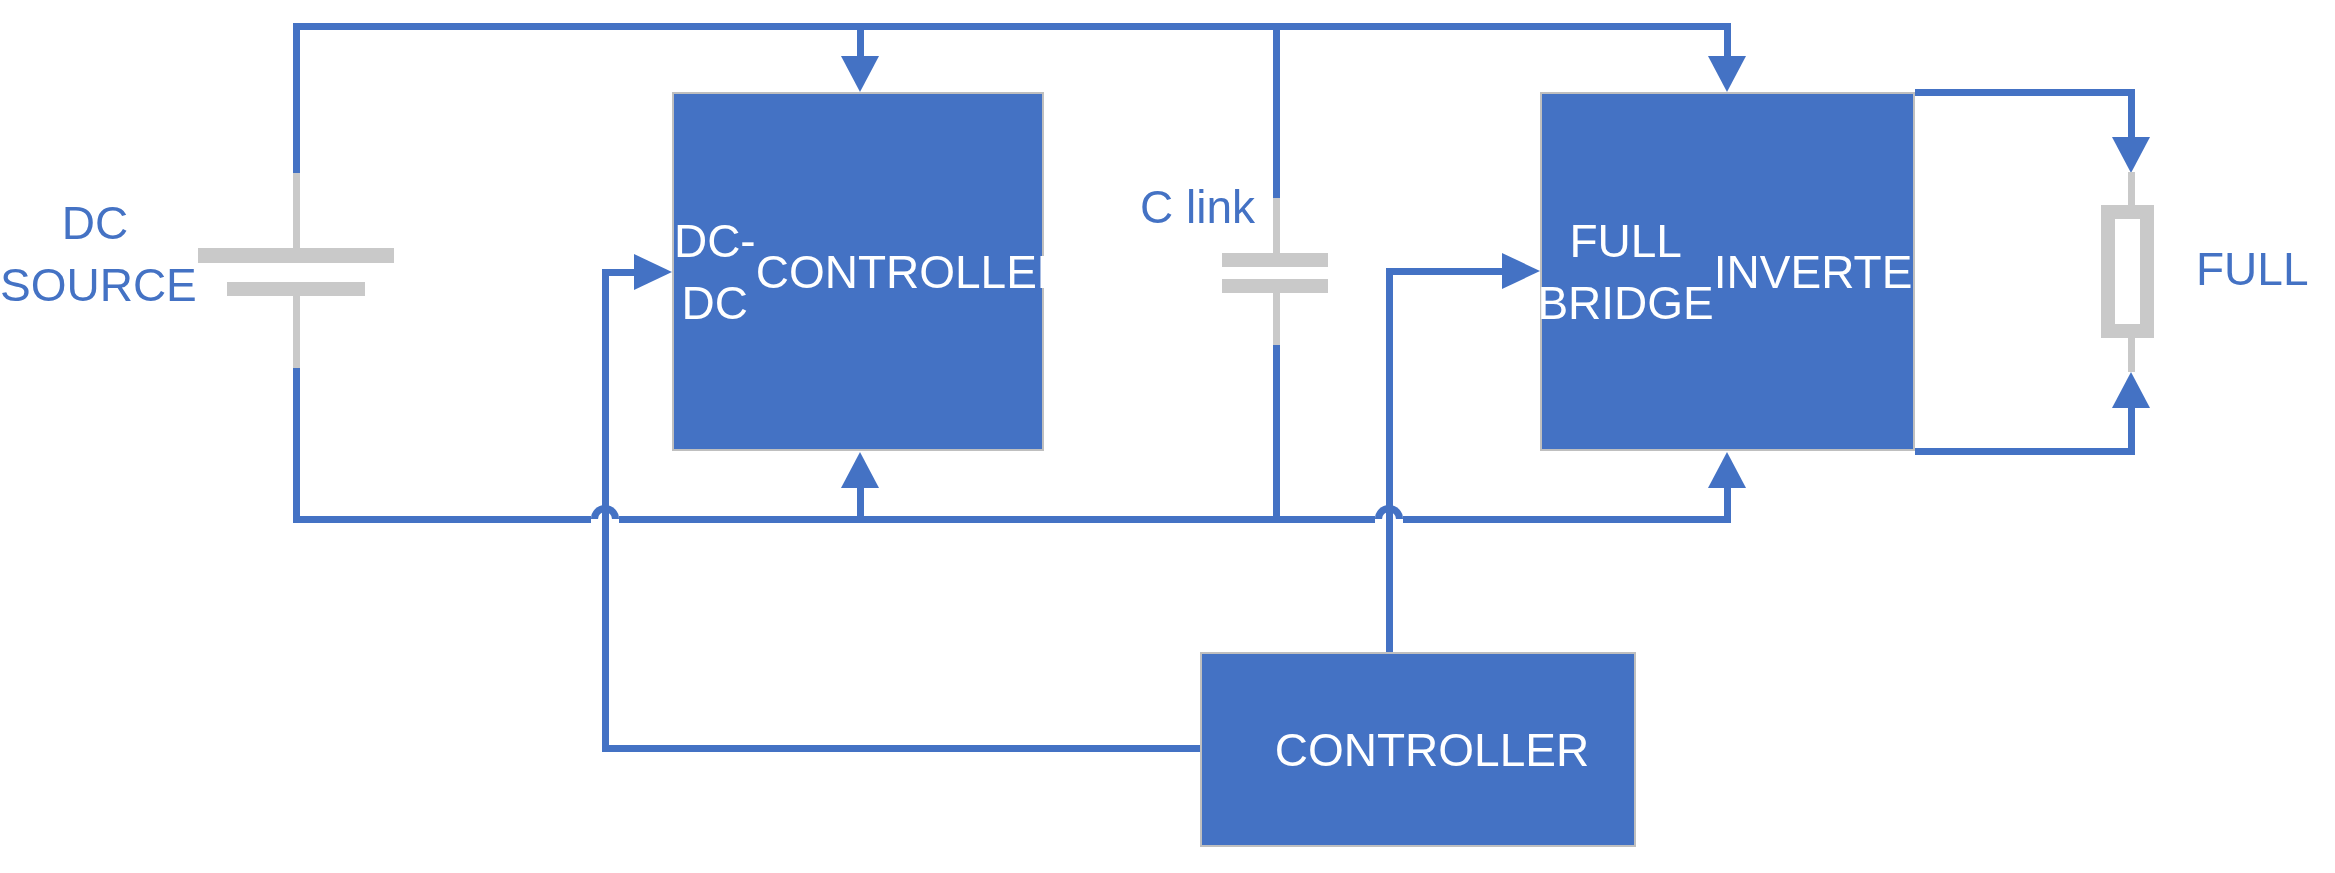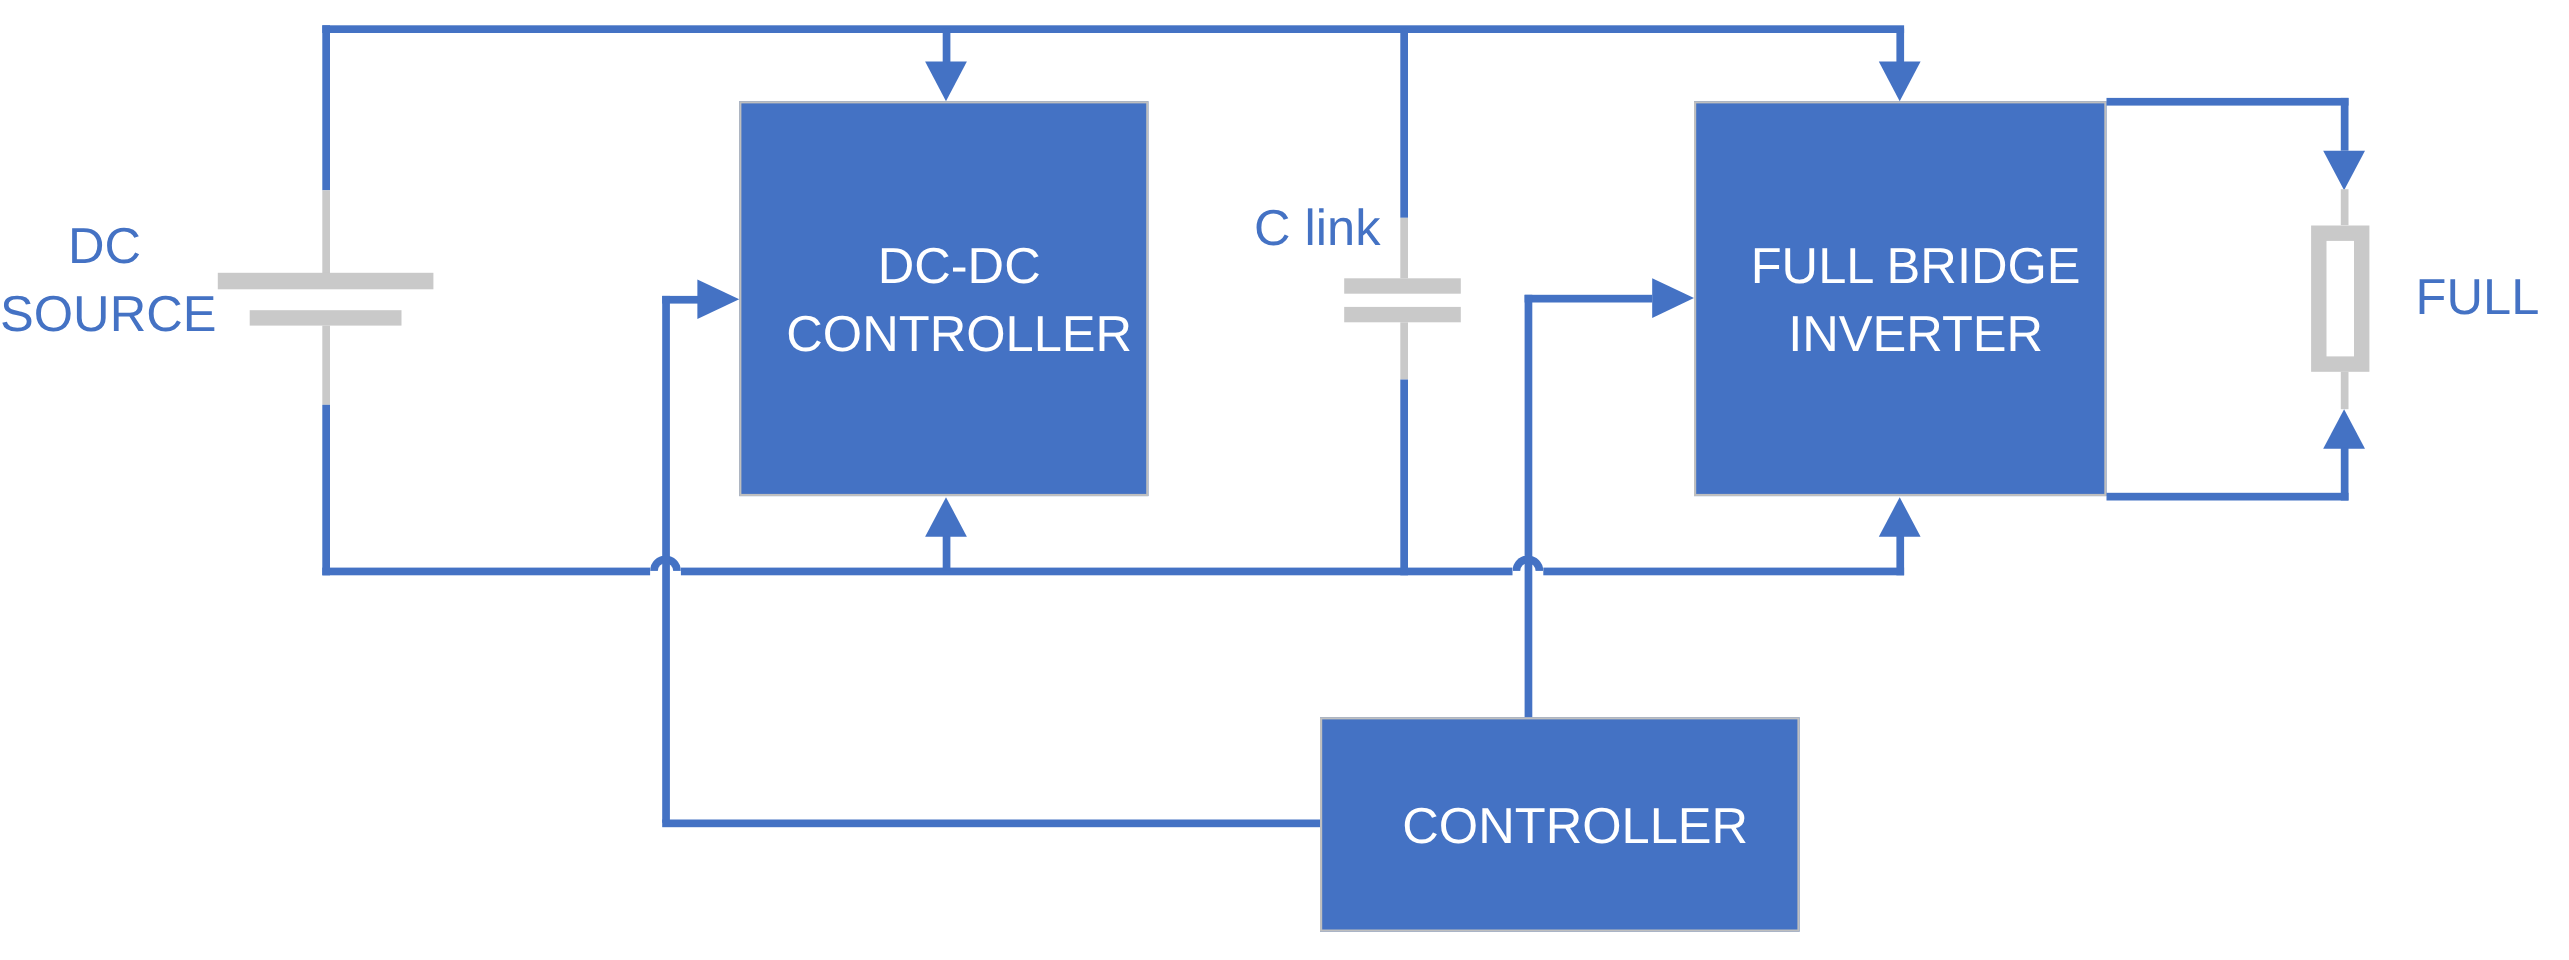--- a/index.html
+++ b/index.html
@@ -22,21 +22,21 @@
     border:7px solid var(--accent);border-bottom:none;
     border-top-left-radius:16px;border-top-right-radius:16px;
     box-sizing:content-box;background:var(--background);
   }
   .tri{position:absolute;width:0;height:0;}
   .tri-down{border-left:19px solid transparent;border-right:19px solid transparent;border-top:36px solid var(--accent);}
   .tri-up{border-left:19px solid transparent;border-right:19px solid transparent;border-bottom:36px solid var(--accent);}
   .tri-right{border-top:18px solid transparent;border-bottom:18px solid transparent;border-left:38px solid var(--accent);}
   .block{
     position:absolute;background:var(--accent);border:2px solid var(--box-border);
-    box-sizing:border-box;display:flex;flex-direction:column;align-items:center;justify-content:center;
+    box-sizing:border-box;display:flex;flex-direction:row;align-items:center;justify-content:center;
     color:var(--box-text);font-size:46px;line-height:62px;text-align:center;padding-left:28px;
   }
   .label{
     position:absolute;color:var(--label-text);font-size:46px;line-height:62px;
     white-space:nowrap;
   }
   .label.center{text-align:center;}
   .resistor{
     position:absolute;border:14px solid var(--gray);background:var(--background);
     box-sizing:border-box;

